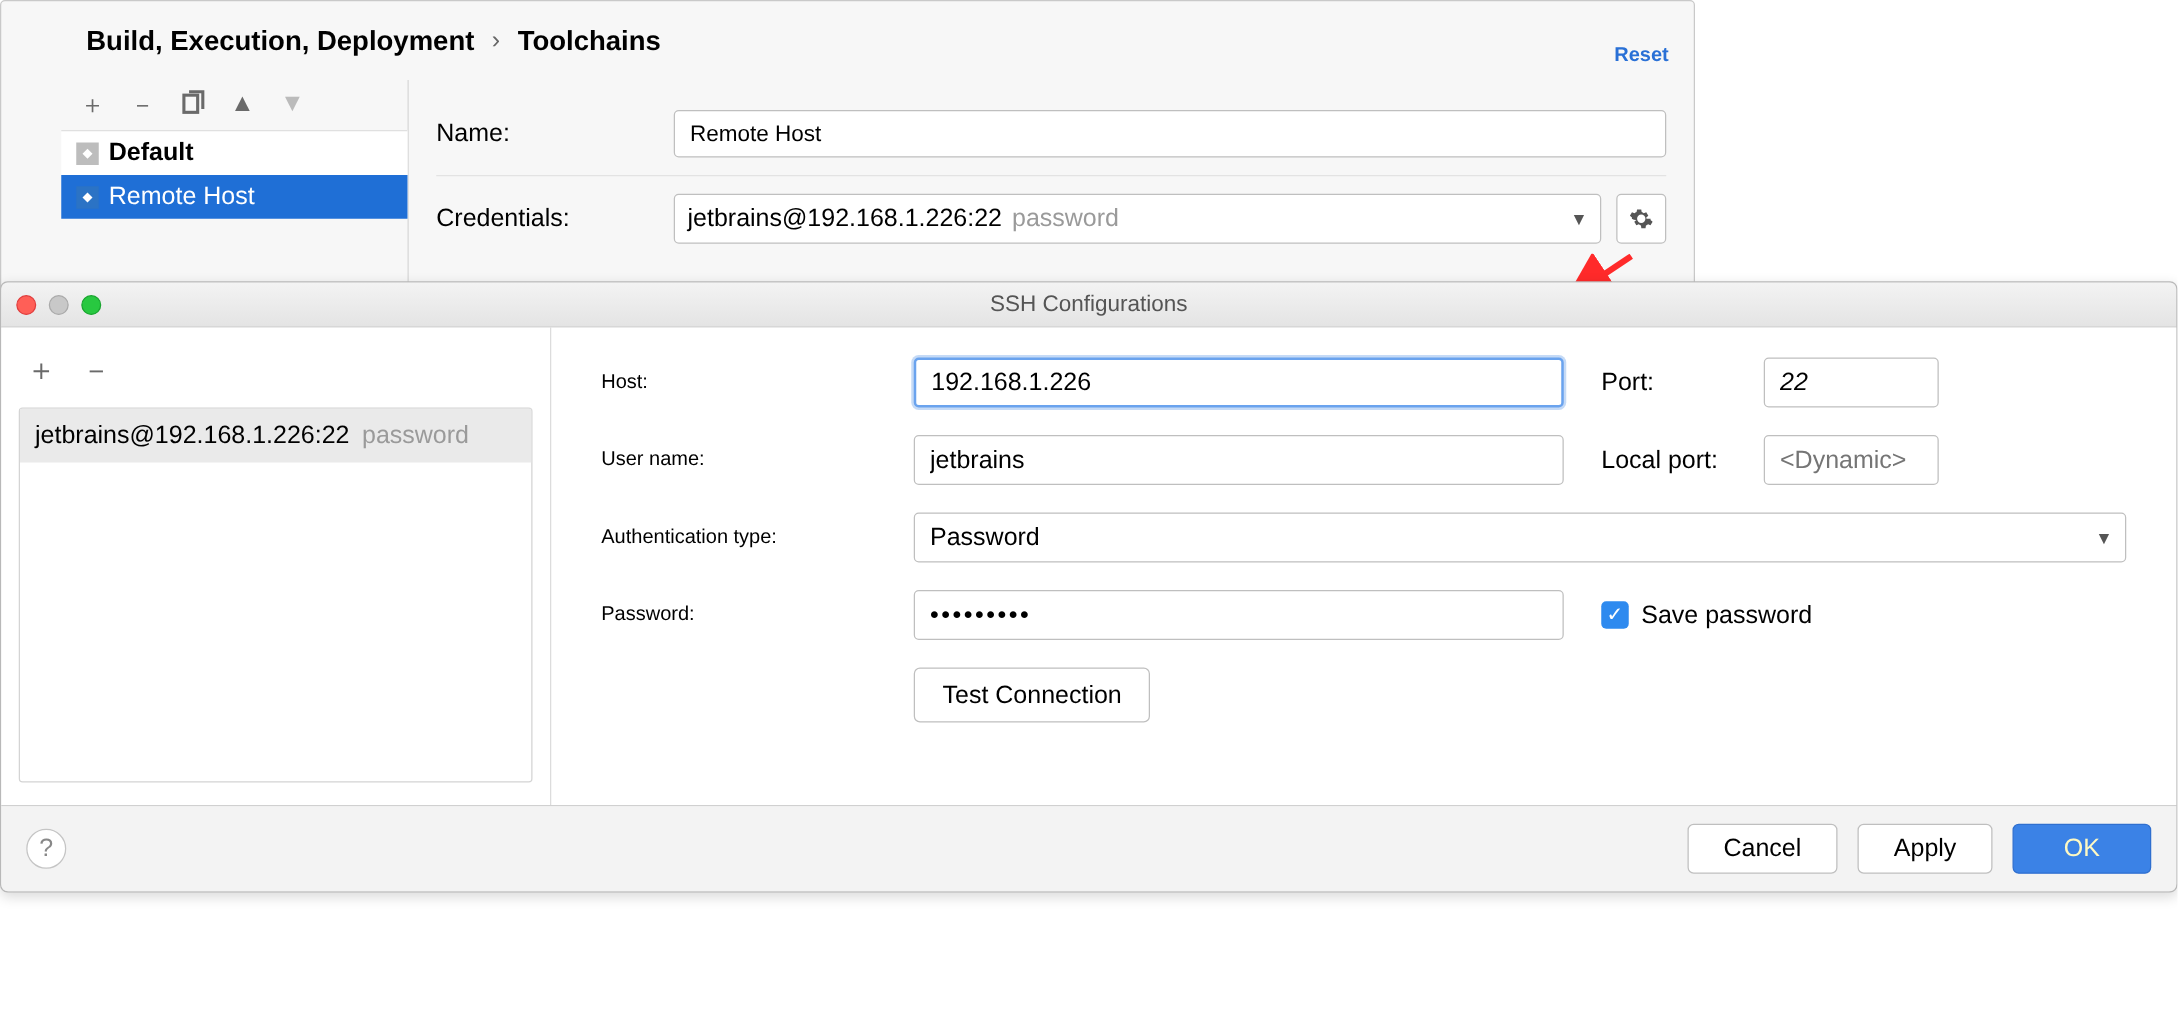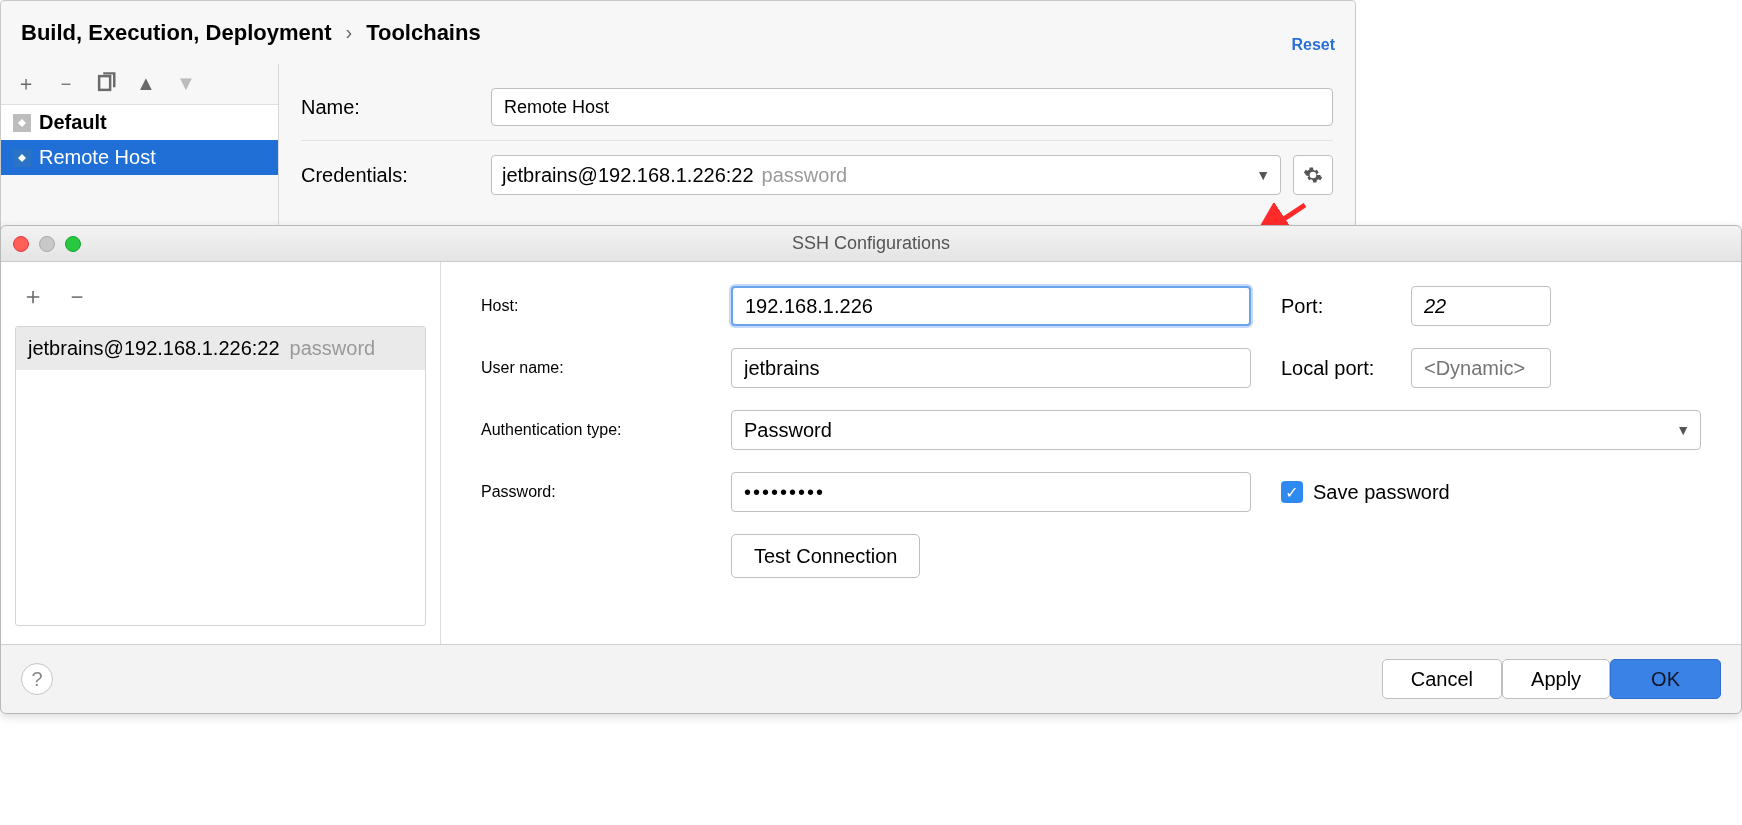--- a/index.html
+++ b/index.html
@@ -1,19 +1,19 @@
 <!DOCTYPE html>
 <html><head>
 <meta charset="utf-8">
 <style>
 * { box-sizing: border-box; margin: 0; padding: 0; }
 body { font-family: -apple-system, "Helvetica Neue", Arial, sans-serif; font-size: 18px; color: #000; background: #fff; width: 1742px; height: 825px; position: relative; }
 
 
-.top-panel { border: 1px solid #c9c9c9; border-radius: 4px; background: #f7f7f7; width: 1356px; position: absolute; top: 0; left: 0; }
+.top-panel { border: 1px solid #c9c9c9; border-radius: 4px; background: #f7f7f7; width: 1356px; position: absolute; top: 0; left: 0; padding-left: 48px; }
 .breadcrumb-row { display: flex; align-items: center; padding: 10px 20px; }
 .breadcrumb-item { font-size: 22px; font-weight: 700; color: #000; }
 .breadcrumb-sep { margin: 0 14px; color: #666; font-size: 20px; }
 .reset-link { margin-left: auto; color: #2970d6; font-size: 16px; font-weight: 600; cursor: pointer; margin-top: 25px; }
 
 .top-body { display: flex; }
 .sidebar { width: 278px; border-right: 1px solid #d8d8d8; padding-top: 8px; }
 .sidebar-tools { display: flex; gap: 18px; padding: 0 14px 10px; color: #6a6a6a; font-size: 20px; align-items: center; }
 .sidebar-tools .tool { width: 22px; height: 22px; display:flex; align-items:center; justify-content:center; cursor:pointer; }
 .sidebar-list { border-top: 1px solid #e0e0e0; background:#fff; }
@@ -69,23 +69,23 @@
 .local-input{ width:140px; color:#9a9a9a;}
 .auth-select{ flex:1; display:flex; align-items:center; height:40px; border:1px solid #bfbfbf; border-radius:4px; background:#fff; padding:0 12px; font-size:20px; position:relative;}
 .auth-arrow{position:absolute; right:10px; color:#555; font-size:14px;}
 .pw-input{ width:520px; font-family:sans-serif; letter-spacing:2px;}
 .save-pw{ display:flex; align-items:center; gap:10px; margin-left:30px; font-size:20px;}
 .chk{ width:22px; height:22px; background:#2e8aef; border-radius:4px; display:flex; align-items:center; justify-content:center; color:#fff; font-size:16px;}
 .test-btn{ height:44px; border:1px solid #bfbfbf; border-radius:5px; background:#fff; padding:0 22px; font-size:20px; cursor:pointer; margin-left:250px;}
 
 .dialog-footer{ border-top:1px solid #d0d0d0; background:#f3f3f3; padding:14px 20px; display:flex; align-items:center; border-radius:0 0 6px 6px;}
 .help-btn{ width:32px; height:32px; border:1px solid #c5c5c5; border-radius:50%; background:#fff; display:flex; align-items:center; justify-content:center; color:#888; font-size:20px; cursor:pointer;}
-.footer-btns{ margin-left:auto; display:flex; }
+.footer-btns{ margin-left:auto; display:flex; gap:16px;}
 .btn{ height:40px; border:1px solid #bfbfbf; border-radius:5px; background:#fff; padding:0 28px; font-size:20px; cursor:pointer;}
-.btn-primary{ background:#3b82e6; color:#0f172a; border-color:#2f6fcf; padding:0 40px;}
+.btn-primary{ background:#3b82e6; color:#fef9c3; border-color:#2f6fcf; padding:0 40px;}
 </style>
 </head>
 <body>
 
 <div class="top-panel">
   <div class="breadcrumb-row">
     <span class="breadcrumb-item">Build, Execution, Deployment</span>
     <span class="breadcrumb-sep">›</span>
     <span class="breadcrumb-item">Toolchains</span>
     <span class="reset-link">Reset</span>

